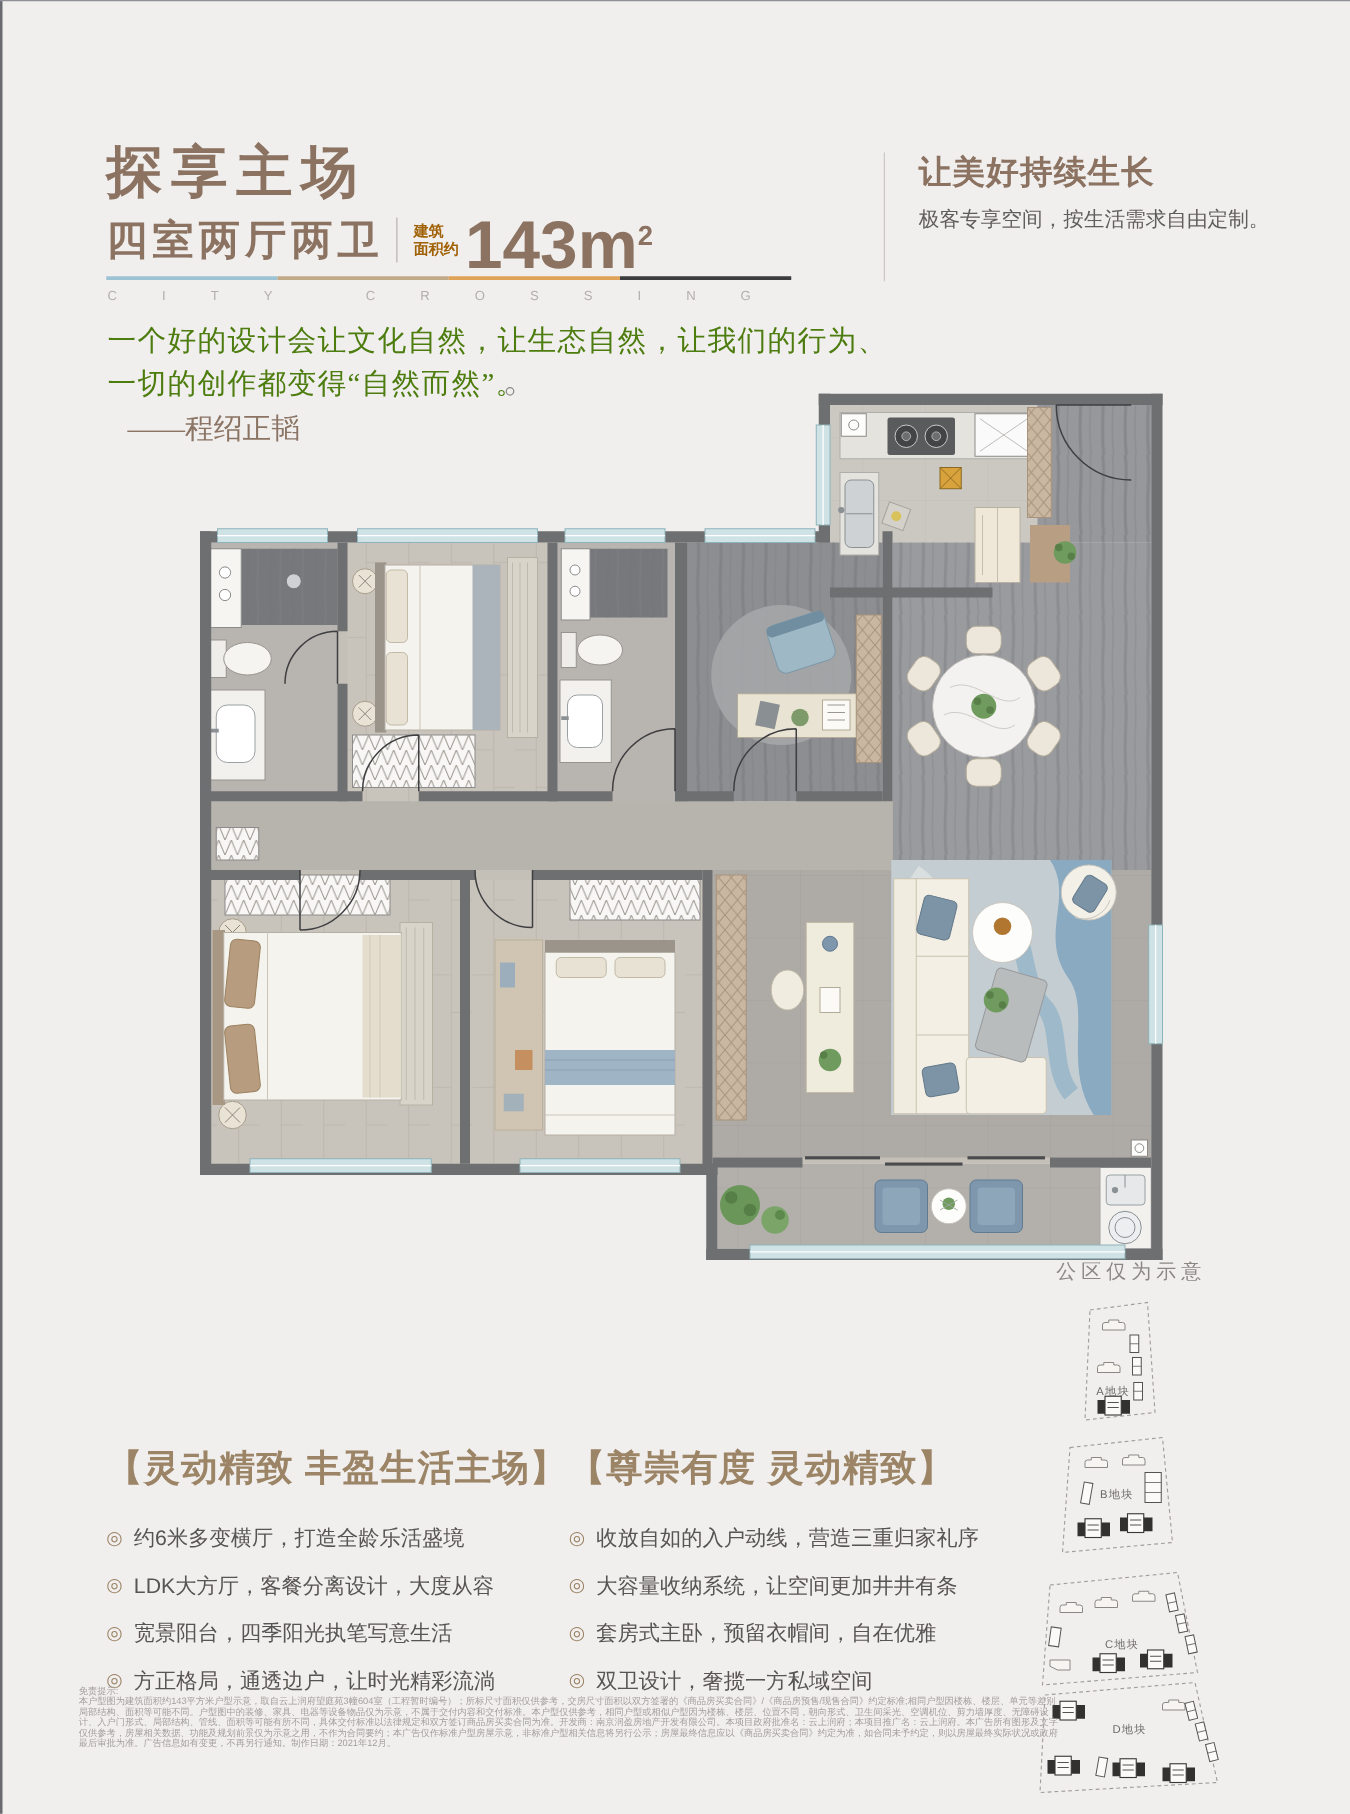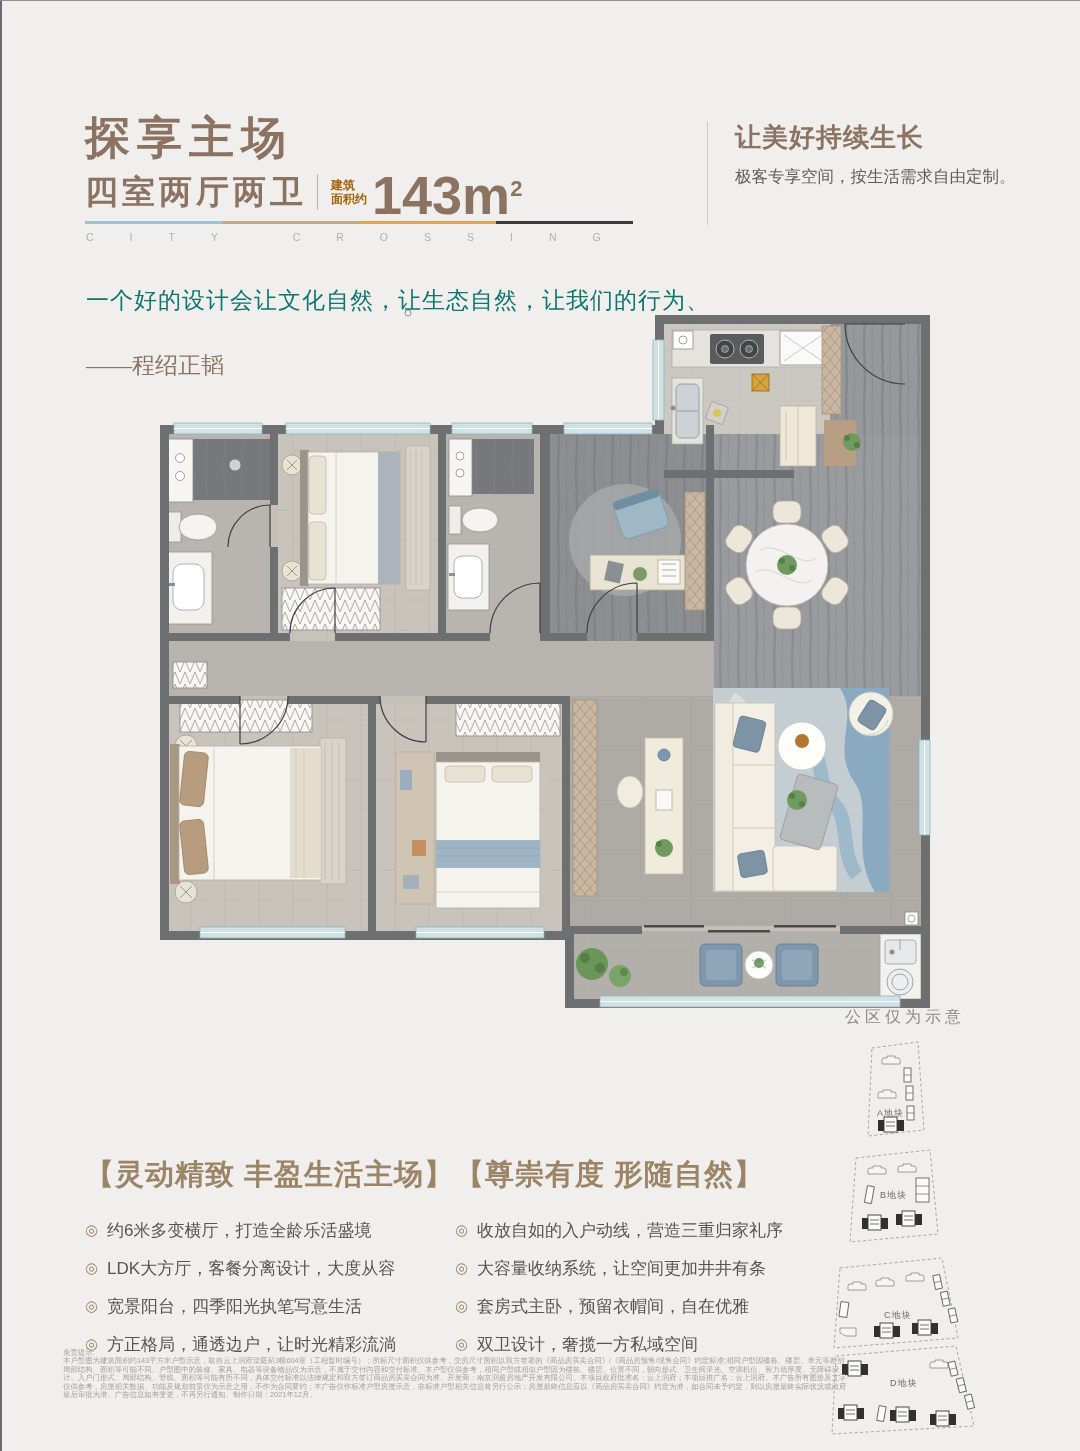--- a/index.html
+++ b/index.html
@@ -15,22 +15,22 @@
   .subtitle{font-size:33px;font-weight:bold;color:#8b7261;letter-spacing:4px;}
   .sub-sep{width:1px;height:36px;background:#b9b4ae;margin:0 13px 0 10px;}
   .area-label{font-size:12px;line-height:14px;color:#a16207;font-weight:bold;}
   .area-value{font-size:54px;font-weight:600;color:#8b7261;margin-left:5px;line-height:52px;}
   .area-sup{font-size:22px;vertical-align:18px;font-weight:600;}
   .divider-line{left:85px;top:221px;width:548px;height:3px;display:flex;}
   .divider-line span{height:3px;flex:1;}
   .watermark{left:86px;top:231px;width:560px;font-size:10.5px;color:#b2afab;
              letter-spacing:36px;white-space:nowrap;overflow:hidden;}
   .quote{left:86px;top:256px;font-family:"Liberation Serif",serif;font-size:23px;
-         color:#0f766e;line-height:34px;letter-spacing:1px;margin-top:28px;}
-  .quote-author{left:86px;top:327px;font-family:"Liberation Serif",serif;font-size:23px;color:#8b7464;margin-top:23px;}
+         color:#4d7c0f;line-height:34px;letter-spacing:1px;}
+  .quote-author{left:102px;top:327px;font-family:"Liberation Serif",serif;font-size:23px;color:#8b7464;}
 
   
   .rp-divider{left:707px;top:122px;width:1px;height:103px;background:#ccc9c5;}
   .rp{left:735px;top:120px;width:330px;}
   .rp-title{font-size:26px;font-weight:bold;color:#8b7261;line-height:34px;letter-spacing:1px;}
   .rp-body{margin-top:10px;font-size:16.5px;color:#605e5b;line-height:24px;}
 
   
   .floorplan{left:140px;top:300px;}
   .plan-note{left:845px;top:1007px;font-size:16px;color:#8b8884;letter-spacing:4px;}
@@ -71,20 +71,21 @@
 <div class="abs divider-line">
   <span style="background:#9cc3d4"></span>
   <span style="background:#c2aa89"></span>
   <span style="background:#dfa257"></span>
   <span style="background:#3c3c3e"></span>
 </div>
 <div class="abs watermark">CITY CROSSING</div>
 
 <div class="abs quote">
   <div>一个好的设计会让文化自然，让生态自然，让我们的行为、</div>
+  <div>一切的创作都变得“自然而然”。</div>
 </div>
 <div class="abs quote-author">——程绍正韬</div>
 
 <div class="abs rp-divider"></div>
 <div class="abs rp">
   <div class="rp-title">
     <div>让美好持续生长</div>
   </div>
   <div class="rp-body">
     <div>极客专享空间，按生活需求自由定制。</div>
@@ -409,21 +410,21 @@
         <span>宽景阳台，四季阳光执笔写意生活</span>
       </div>
     <div class="f-item">
         <span class="f-bullet">◎</span>
         <span>方正格局，通透边户，让时光精彩流淌</span>
       </div>
   </div>
 </div>
 
 <div class="abs features fr">
-  <div class="f-title">【尊崇有度 形随自然】</div>
+  <div class="f-title">【尊崇有度 灵动精致】</div>
   <div class="f-items">
     <div class="f-item">
         <span class="f-bullet">◎</span>
         <span>收放自如的入户动线，营造三重归家礼序</span>
       </div>
     <div class="f-item">
         <span class="f-bullet">◎</span>
         <span>大容量收纳系统，让空间更加井井有条</span>
       </div>
     <div class="f-item">

